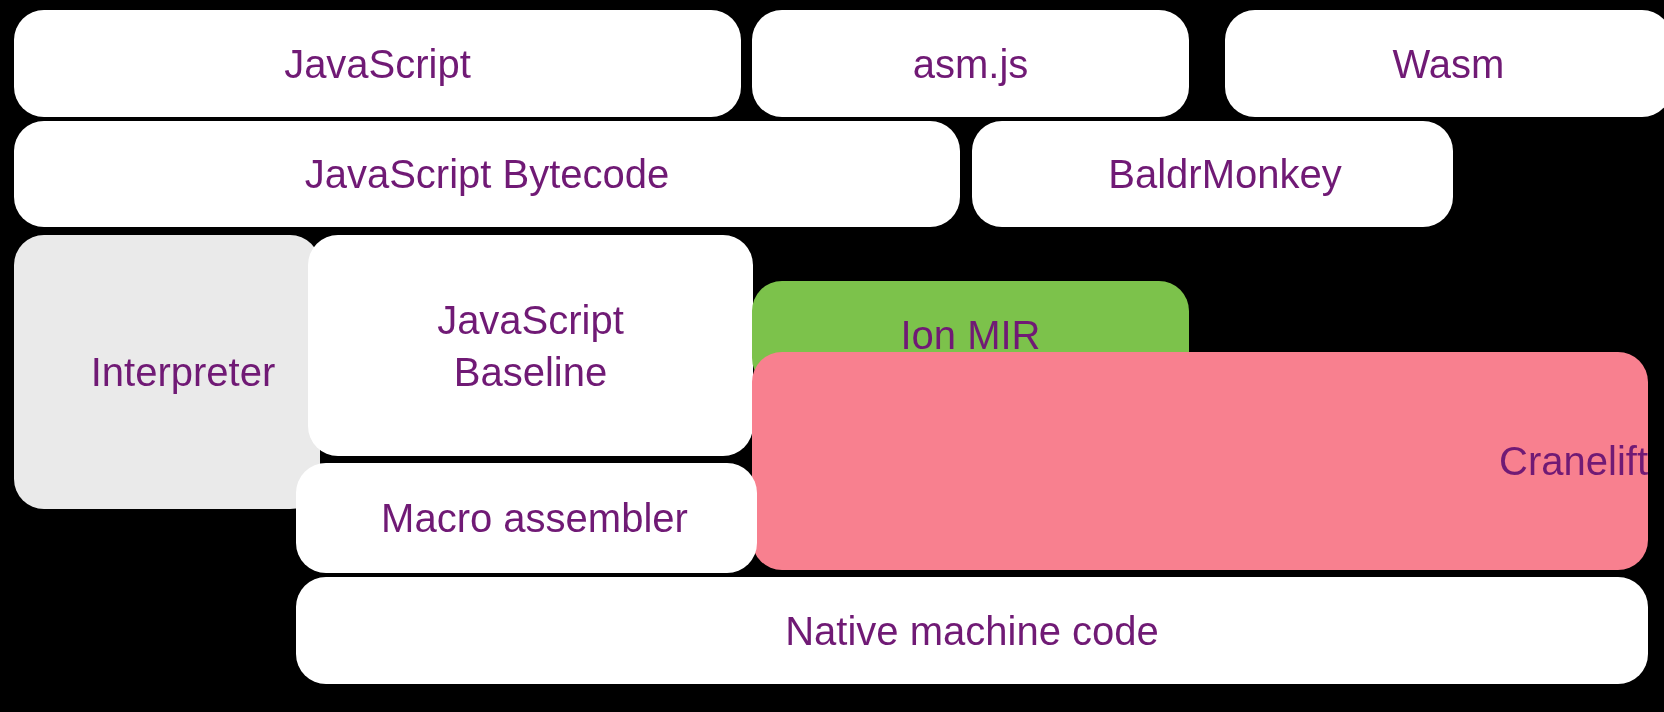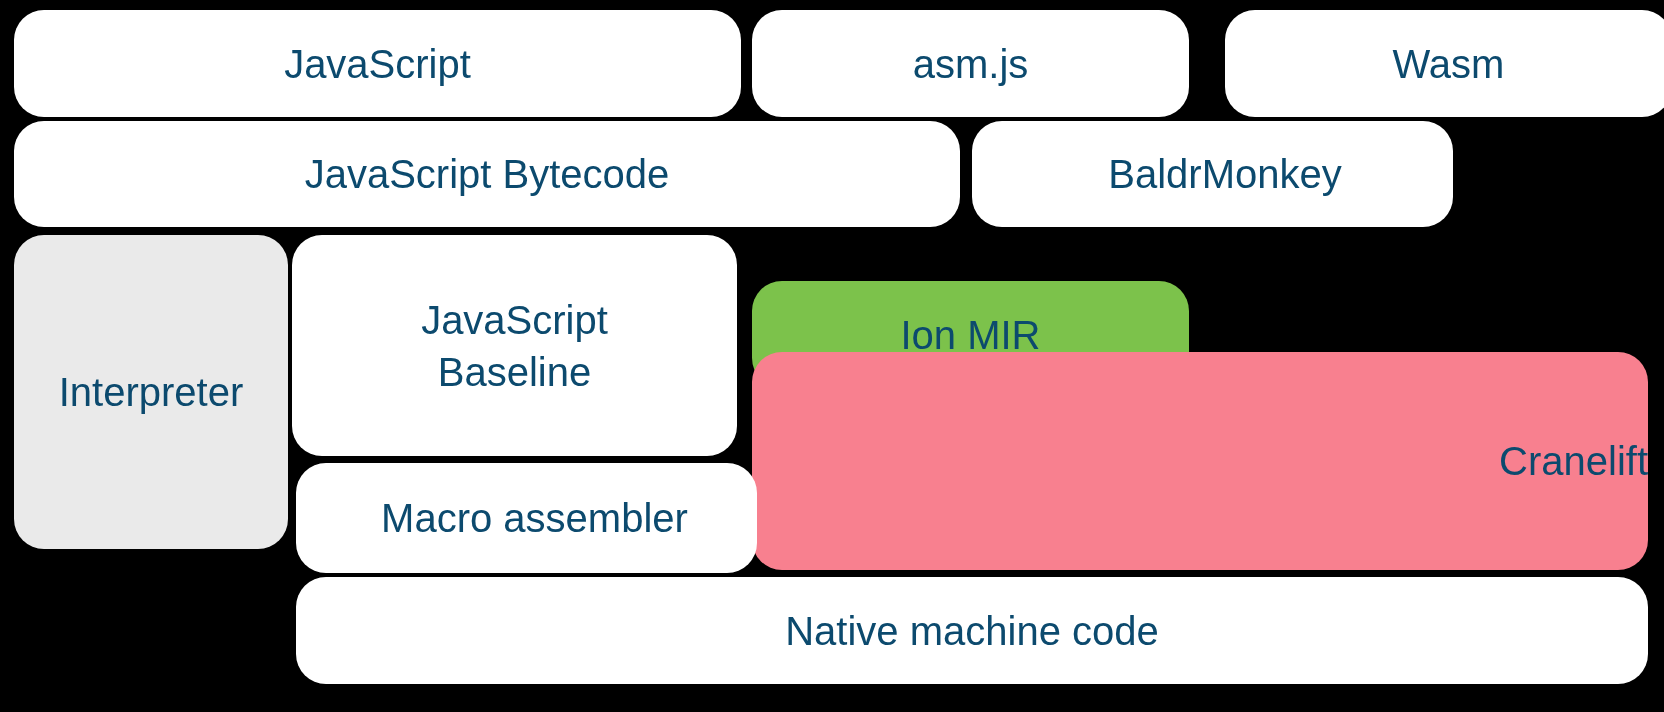--- a/index.html
+++ b/index.html
@@ -15,36 +15,36 @@
     overflow: hidden;
     font-family: "Liberation Sans", sans-serif;
   }
   .box {
     position: absolute;
     border-radius: 30px;
     display: flex;
     align-items: center;
     justify-content: center;
     text-align: center;
-    color: #0c4a6e;
+    color: #701a75;
     font-size: 40px;
     line-height: 1.3;
     background: #ffffff;
   }
   .lbl { display: inline-block; }
   .lbl.narrow { max-width: 280px; }
 
   
   .b0  { left: 14px;   top: 10px;  width: 727px;  height: 107px; }
   .b1  { left: 752px;  top: 10px;  width: 437px;  height: 107px; }
   .b2  { left: 1201px; top: 10px;  width: 447px;  height: 107px; margin-left: 24px; }
   .b3  { left: 14px;   top: 121px; width: 946px;  height: 106px; }
   .b4  { left: 972px;  top: 121px; width: 456px;  height: 106px; }
-  .b5  { left: 14px;   top: 235px; width: 274px;  height: 314px; }
-  .b6  { left: 292px;  top: 235px; width: 445px;  height: 221px; }
+  .b5  { left: 14px;   top: 235px; width: 274px;  height: 274px; padding-left: 32px; }
+  .b6  { left: 308px;  top: 235px; width: 445px;  height: 221px; }
   .b7  { left: 752px;  top: 249px; width: 437px;  height: 107px; margin-top: 32px; }
   .b8  { left: 752px;  top: 352px; width: 896px;  height: 218px; }
   .b9  { left: 296px;  top: 463px; width: 445px;  height: 110px; }
   .b10 { left: 296px;  top: 577px; width: 1352px; height: 107px; }
 </style>
 </head>
 <body>
 
 <div class="canvas">
 

